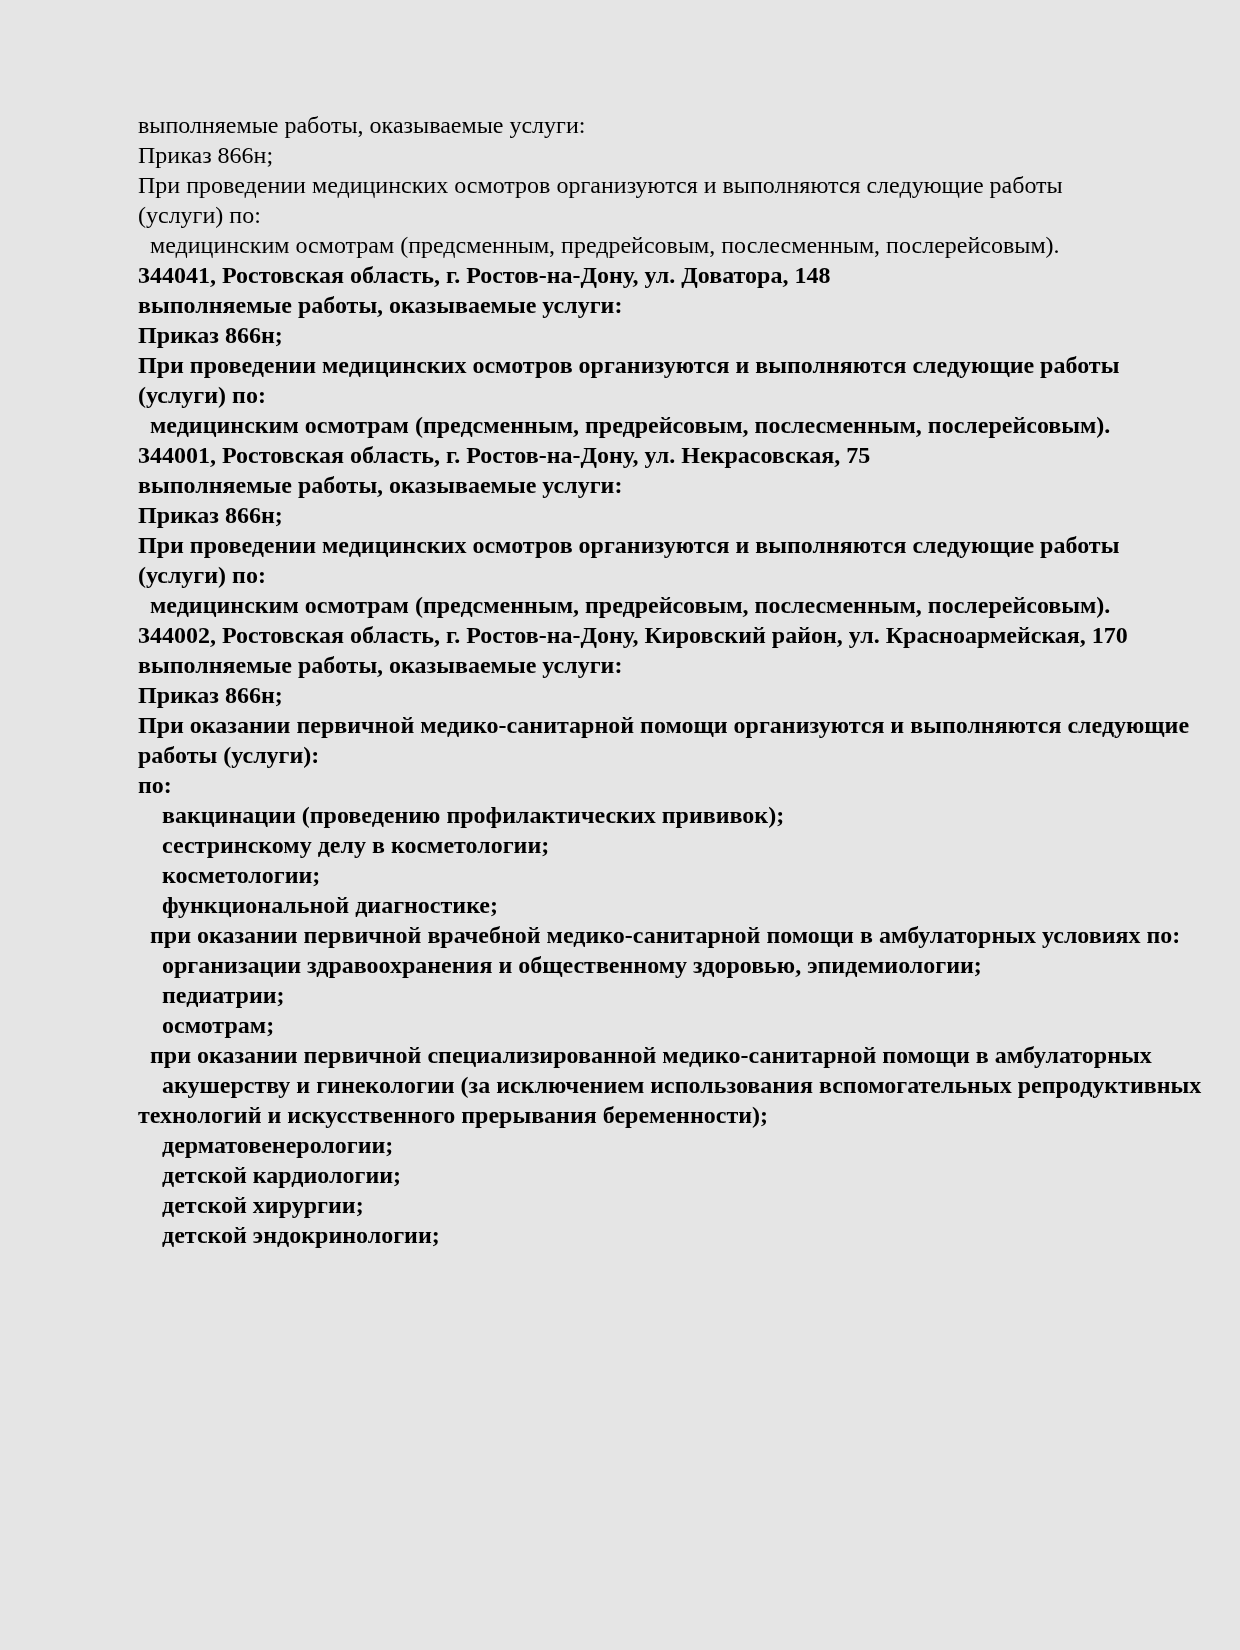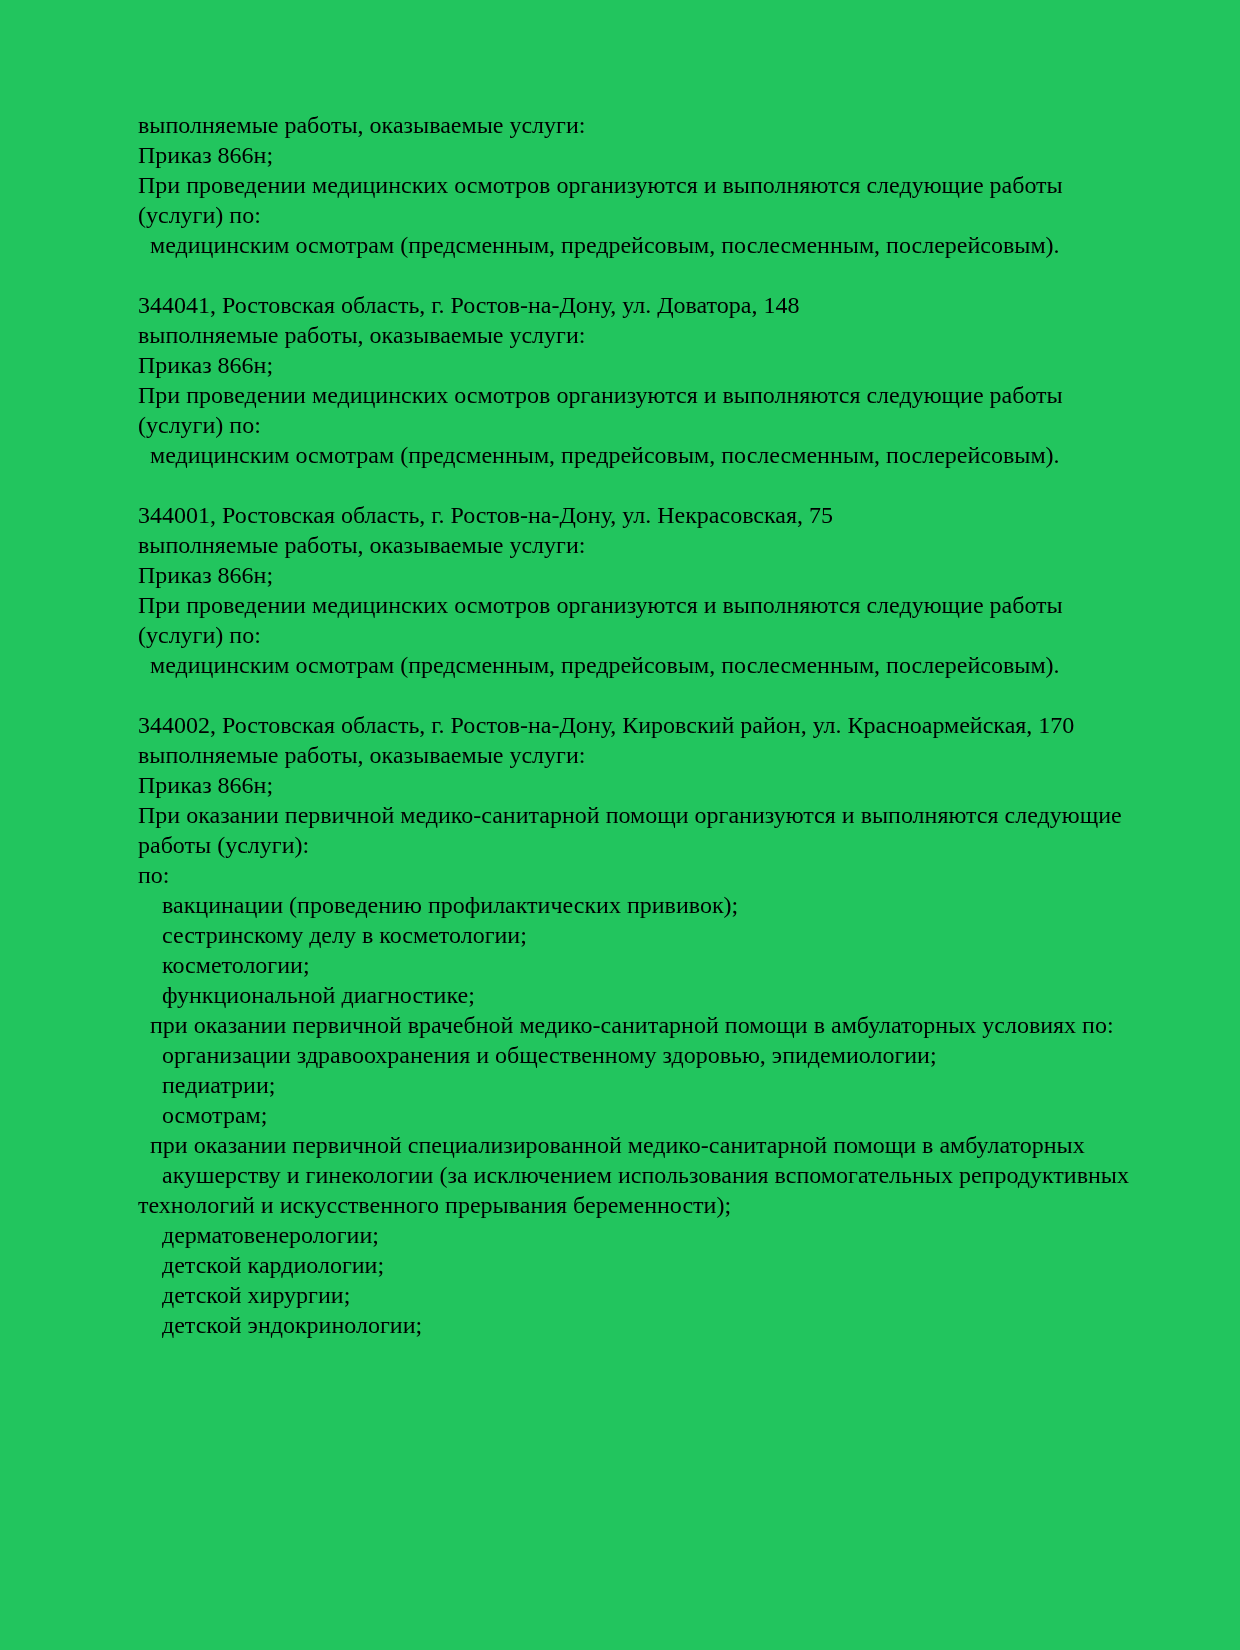--- a/index.html
+++ b/index.html
@@ -4,33 +4,33 @@
 <style>
   html, body {
     margin: 0;
     padding: 0;
     background: #ffffff;
   }
   .page {
     position: relative;
     width: 1240px;
     height: 1650px;
-    background: #22c55e;
+    background: #e5e5e5;
     overflow: hidden;
     font-family: "Liberation Serif", "DejaVu Serif", serif;
     color: #000000;
   }
   .content {
     position: absolute;
     left: 138px;
     top: 110px;
     width: 1040px;
   }
   .block + .block {
-    margin-top: 30px; 
+    font-weight: bold;
   }
   .line {
     font-size: 24px;
     line-height: 30px;
     white-space: pre;       
     letter-spacing: 0;
   }
 </style>
 </head>
 <body>

